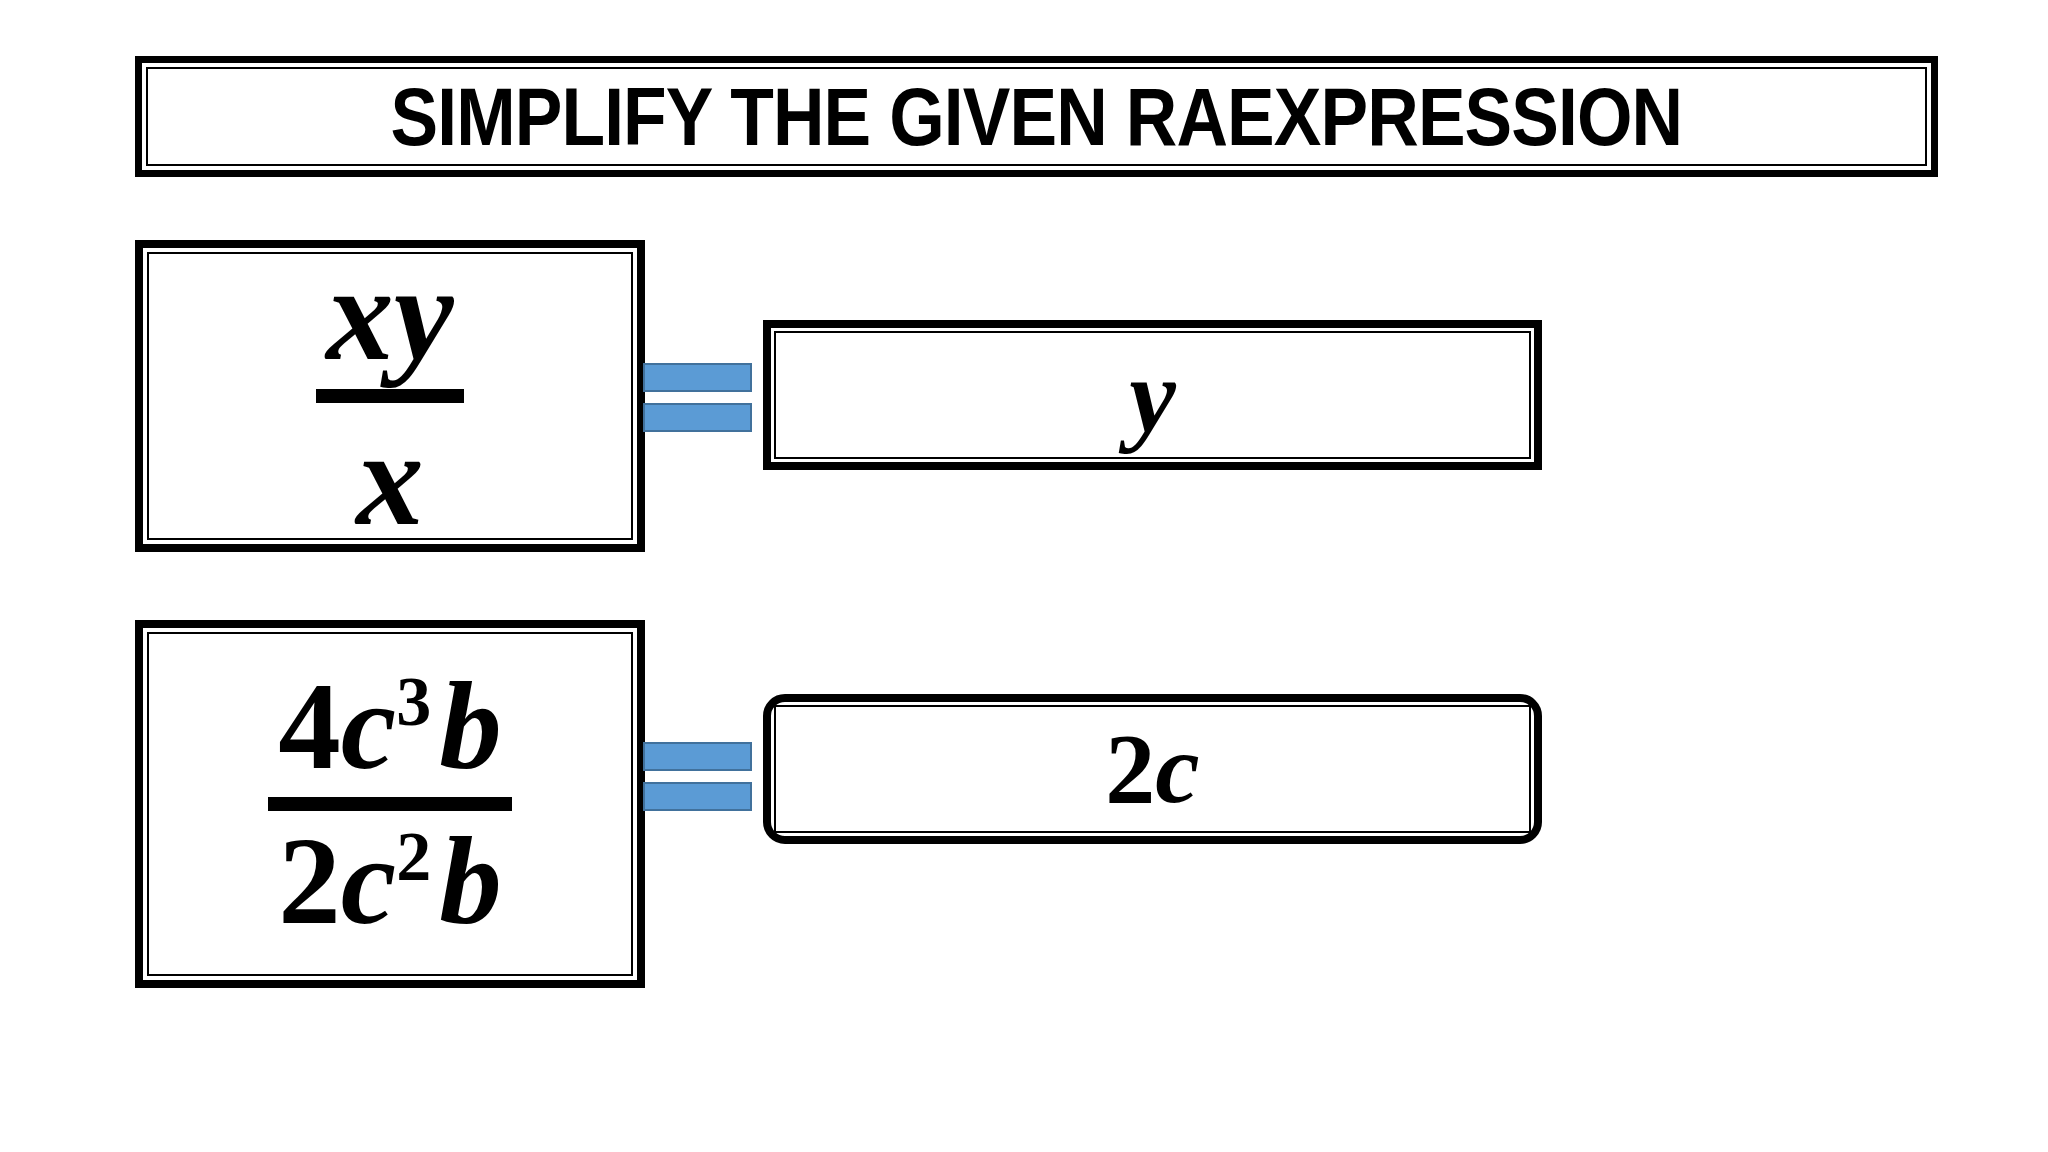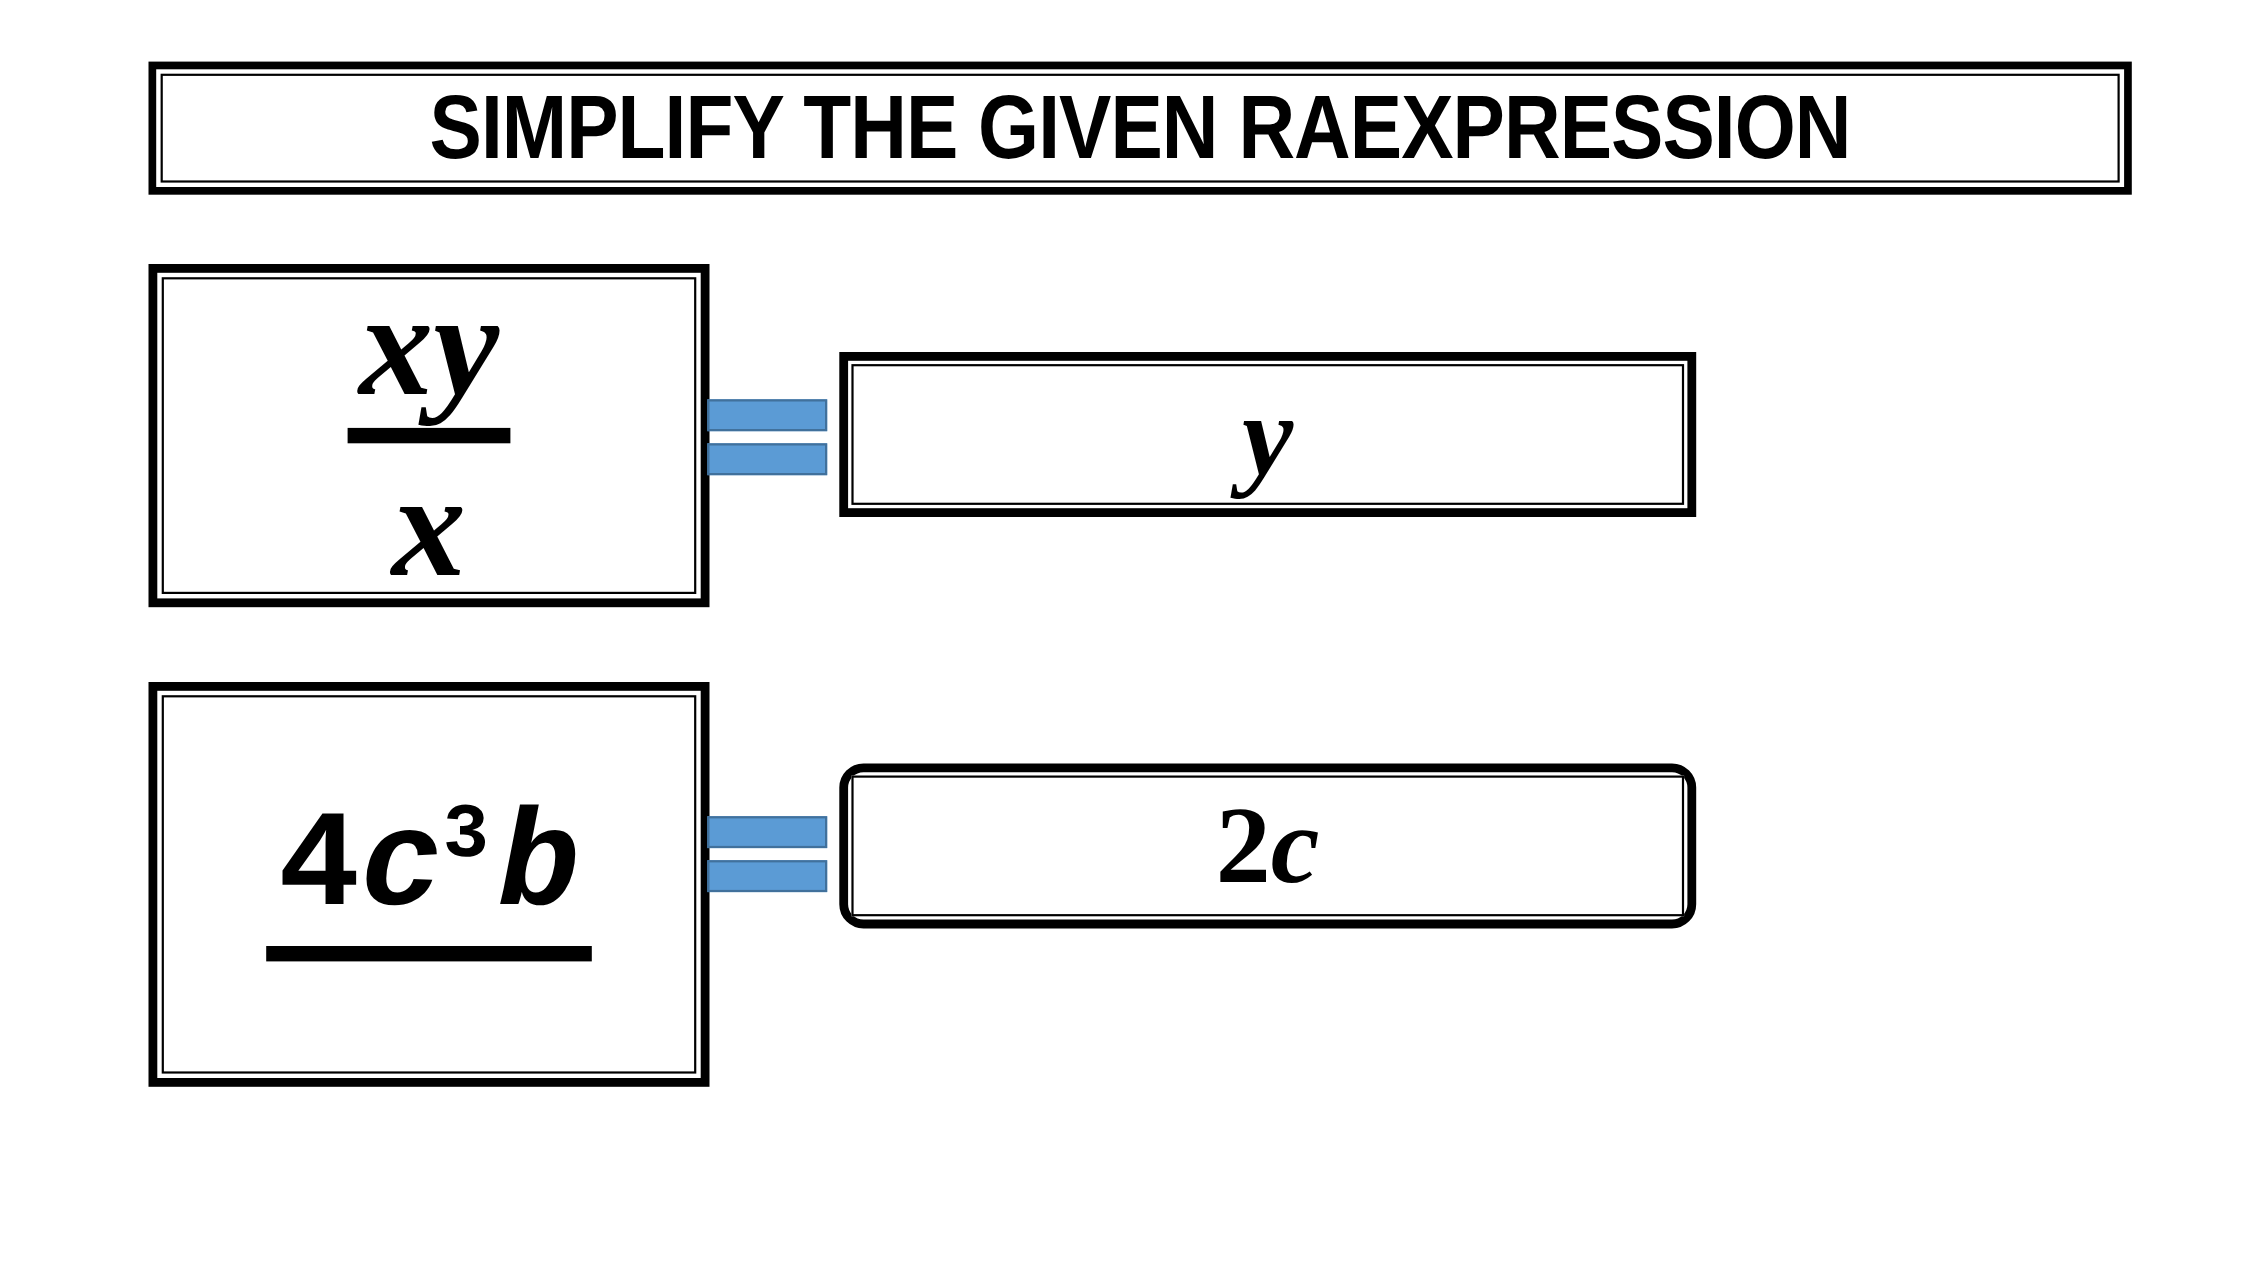--- a/index.html
+++ b/index.html
@@ -81,21 +81,21 @@
     margin: 8px 0;
   }
   .math {
     font-family: "Liberation Serif", serif;
     font-weight: 700;
     font-style: italic;
     line-height: 1;
     white-space: nowrap;
   }
   .expr-box1 .math { font-size: 135px; }
-  .expr-box2 .math { font-size: 125px; font-family: Liberation Mono, monospace; }
+  .expr-box2 .math { font-size: 125px; }
   .frac .math { padding: 0 10px; }
 
   .up { font-style: normal; }
   .sup {
     font-style: normal;
     font-size: 0.56em;
     vertical-align: 0.62em;
     line-height: 0;
   }
   .var-after-sup { margin-left: 8px; }
@@ -169,20 +169,21 @@
     <div class="dbox-inner">
       <div class="math">y</div>
     </div>
   </div>
 
   <div class="dbox expr-box2">
     <div class="dbox-inner">
       <div class="frac">
         <div class="math"><span class="up">4</span><span>c</span><span class="sup">3</span><span class="var-after-sup">b</span></div>
         <div class="frac-bar"></div>
+        <div class="math"><span class="up">2</span><span>c</span><span class="sup">2</span><span class="var-after-sup">b</span></div>
       </div>
     </div>
   </div>
 
   <div class="equals eq2">
     <div class="eq-bar"></div>
     <div class="eq-bar"></div>
   </div>
 
   <div class="dbox ans-box2">

